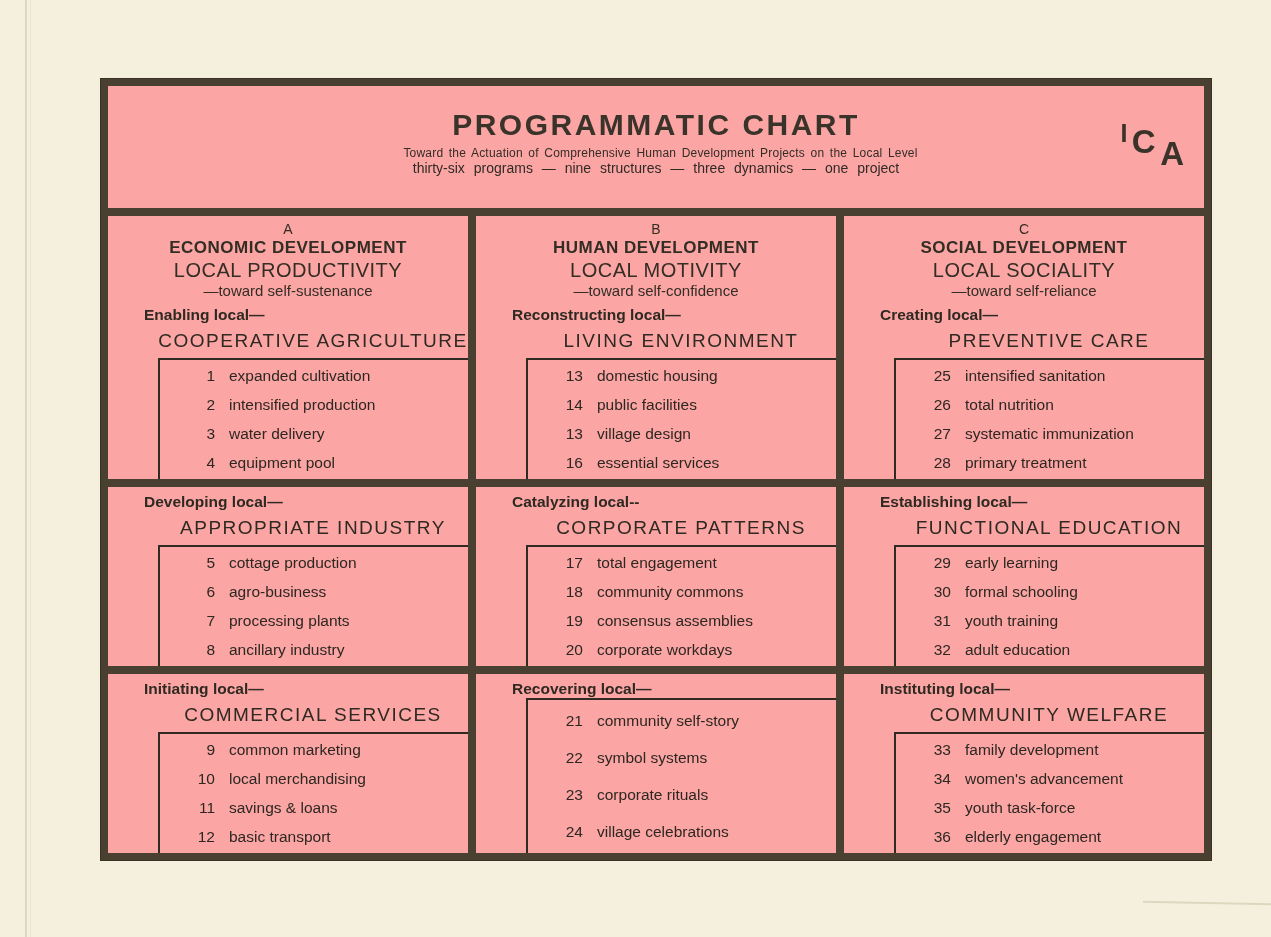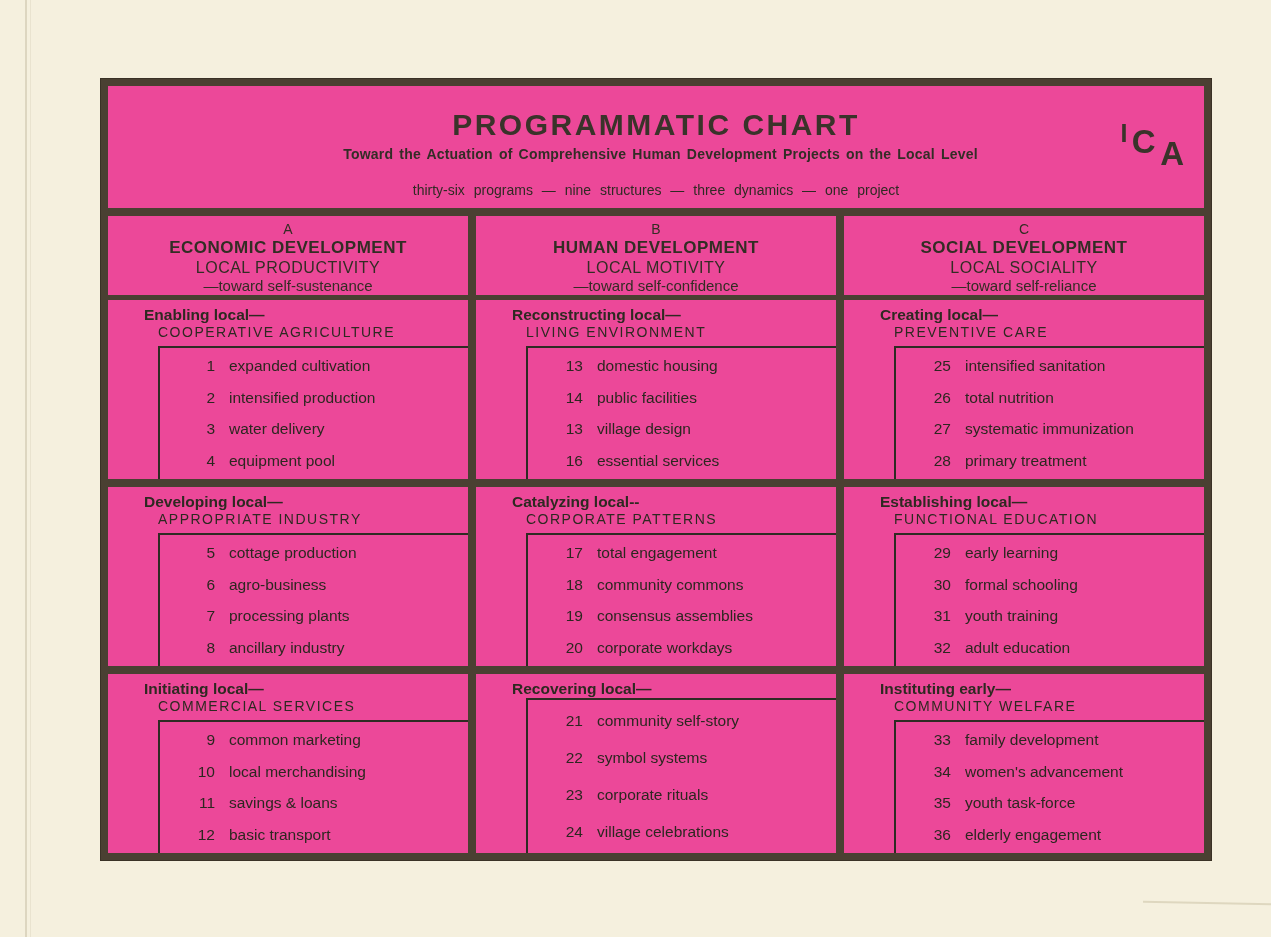--- a/index.html
+++ b/index.html
@@ -14,47 +14,47 @@
   .scan-edge-left{position:absolute;left:25px;top:0;width:2px;height:937px;background:#ddd6c0;}
   .scan-edge-left2{position:absolute;left:30px;top:0;width:1px;height:937px;background:#e9e3cf;}
   .scan-mark-br{position:absolute;left:1143px;top:902px;width:128px;height:2px;background:#ded7bf;transform:rotate(1.2deg);}
 
   .chart{
     position:absolute;left:100px;top:78px;width:1112px;height:783px;
     background:#4a4032;border:1px solid #3a3226;
     box-sizing:border-box;padding:7px;
     display:flex;flex-direction:column;gap:8px;
   }
-  .cell{background:#ec4899;}
+  .cell{background:#fca5a5;}
 
   
   .band{flex:0 0 122px;position:relative;text-align:center;padding-top:22px;box-sizing:border-box;}
   .band h1{margin:0;font-size:30px;font-weight:bold;letter-spacing:2.5px;color:#3a332a;}
-  .band .subtitle{margin-top:4px;font-size:14px;font-weight:bold;letter-spacing:.2px;word-spacing:2px;color:#332d26;padding-left:9px;}
-  .band .tagline{margin-top:20px;font-size:14px;word-spacing:5px;color:#2f2a23;}
+  .band .subtitle{margin-top:4px;font-size:12px;font-weight:normal;letter-spacing:.2px;word-spacing:2px;color:#332d26;padding-left:9px;}
+  .band .tagline{font-size:14px;word-spacing:5px;color:#2f2a23;}
   .logo{position:absolute;right:20px;top:28px;font-weight:bold;color:#3a332a;line-height:1;}
   .logo .l1{position:relative;top:0;font-size:25px;}
   .logo .l2{position:relative;top:11px;font-size:33px;}
   .logo .l3{position:relative;top:23px;font-size:33px;}
 
   
   .grid{flex:1;display:flex;flex-direction:column;gap:8px;min-height:0;}
   .row{display:grid;grid-template-columns:1fr 1fr 1fr;gap:8px;min-height:0;}
   .row.colheads{flex:0 0 76px;}
   .row.boxes{flex:1 1 0;}
 
   .colhead{text-align:center;padding-top:5px;box-sizing:border-box;line-height:1.2;}
   .col-letter{font-size:14px;}
   .col-name{font-size:17px;font-weight:bold;letter-spacing:.5px;}
-  .col-sub{font-size:16px;letter-spacing:.5px;}
+  .col-sub{font-size:20px;letter-spacing:.5px;}
   .col-motto{font-size:15px;}
 
   .box{display:flex;flex-direction:column;box-sizing:border-box;padding:6px 0 0 0;min-height:0;}
   .box-label{margin-left:36px;font-size:15.5px;font-weight:bold;color:#2e2921;}
-  .box-cat{margin-left:50px;margin-top:0;padding-bottom:6px;font-size:14px;letter-spacing:1.5px;color:#2e2921;}
+  .box-cat{margin-left:50px;margin-top:6px;padding-bottom:6px;text-align:center;font-size:19px;letter-spacing:1.5px;color:#2e2921;}
   .box-list{
     flex:1;margin-left:50px;min-height:0;
     border-top:2px solid #2f2b23;border-left:2px solid #2f2b23;
     display:flex;flex-direction:column;justify-content:space-around;
     padding:2px 0;
   }
   .item{display:flex;font-size:15.5px;color:#2c2720;}
   .item .num{width:55px;text-align:right;flex:0 0 55px;}
   .item .itext{margin-left:14px;}
 </style>
@@ -271,21 +271,21 @@
               <span class="num">23</span>
               <span class="itext">corporate rituals</span>
             </div>
             <div class="item">
               <span class="num">24</span>
               <span class="itext">village celebrations</span>
             </div>
           </div>
         </div>
         <div class="cell box">
-          <div class="box-label">Instituting early—</div>
+          <div class="box-label">Instituting local—</div>
           <div class="box-cat">COMMUNITY WELFARE</div>
           <div class="box-list">
             <div class="item">
               <span class="num">33</span>
               <span class="itext">family development</span>
             </div>
             <div class="item">
               <span class="num">34</span>
               <span class="itext">women's advancement</span>
             </div>

